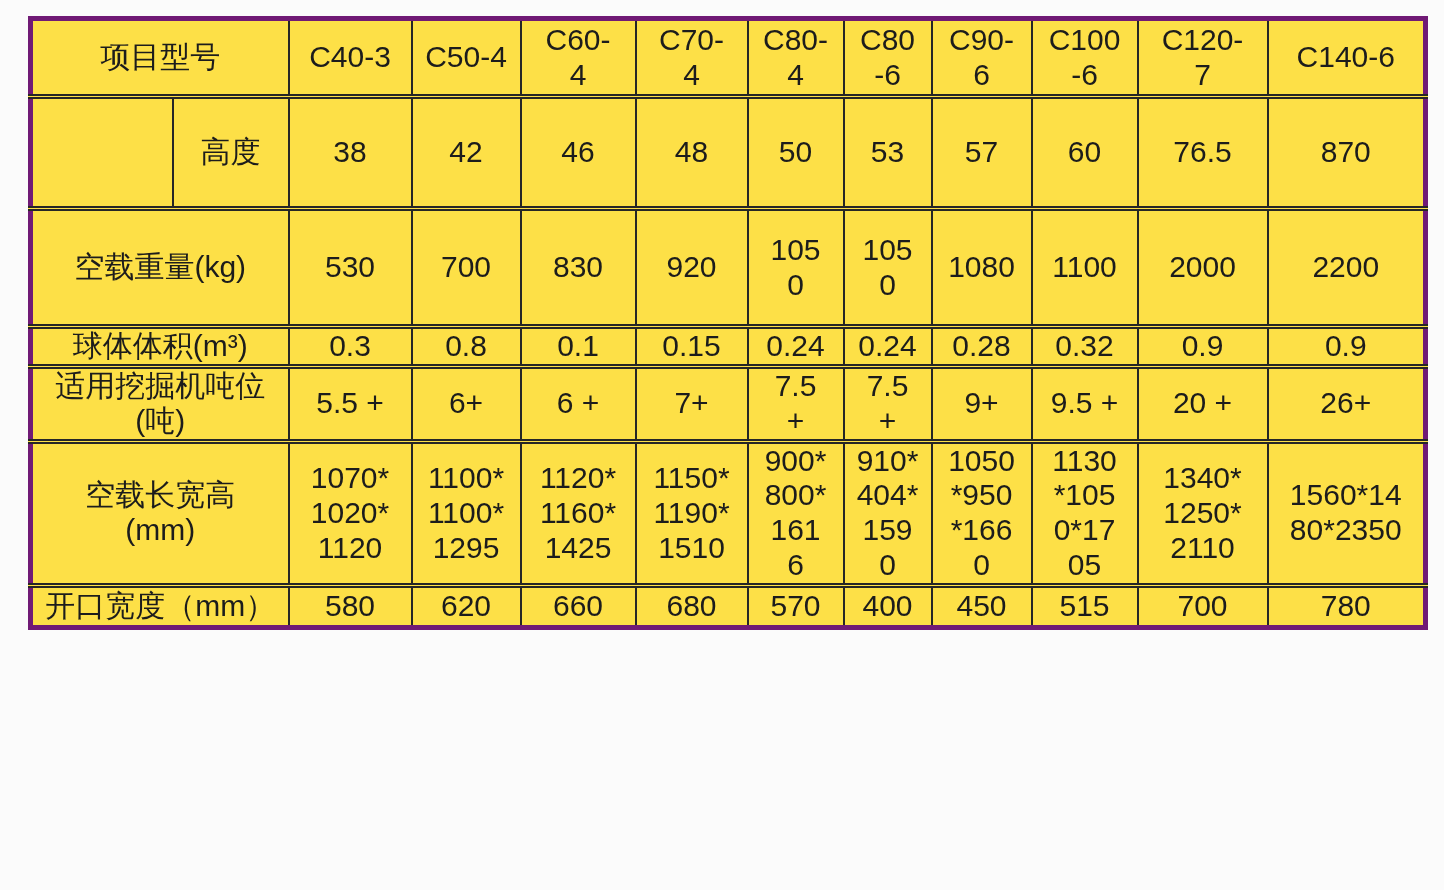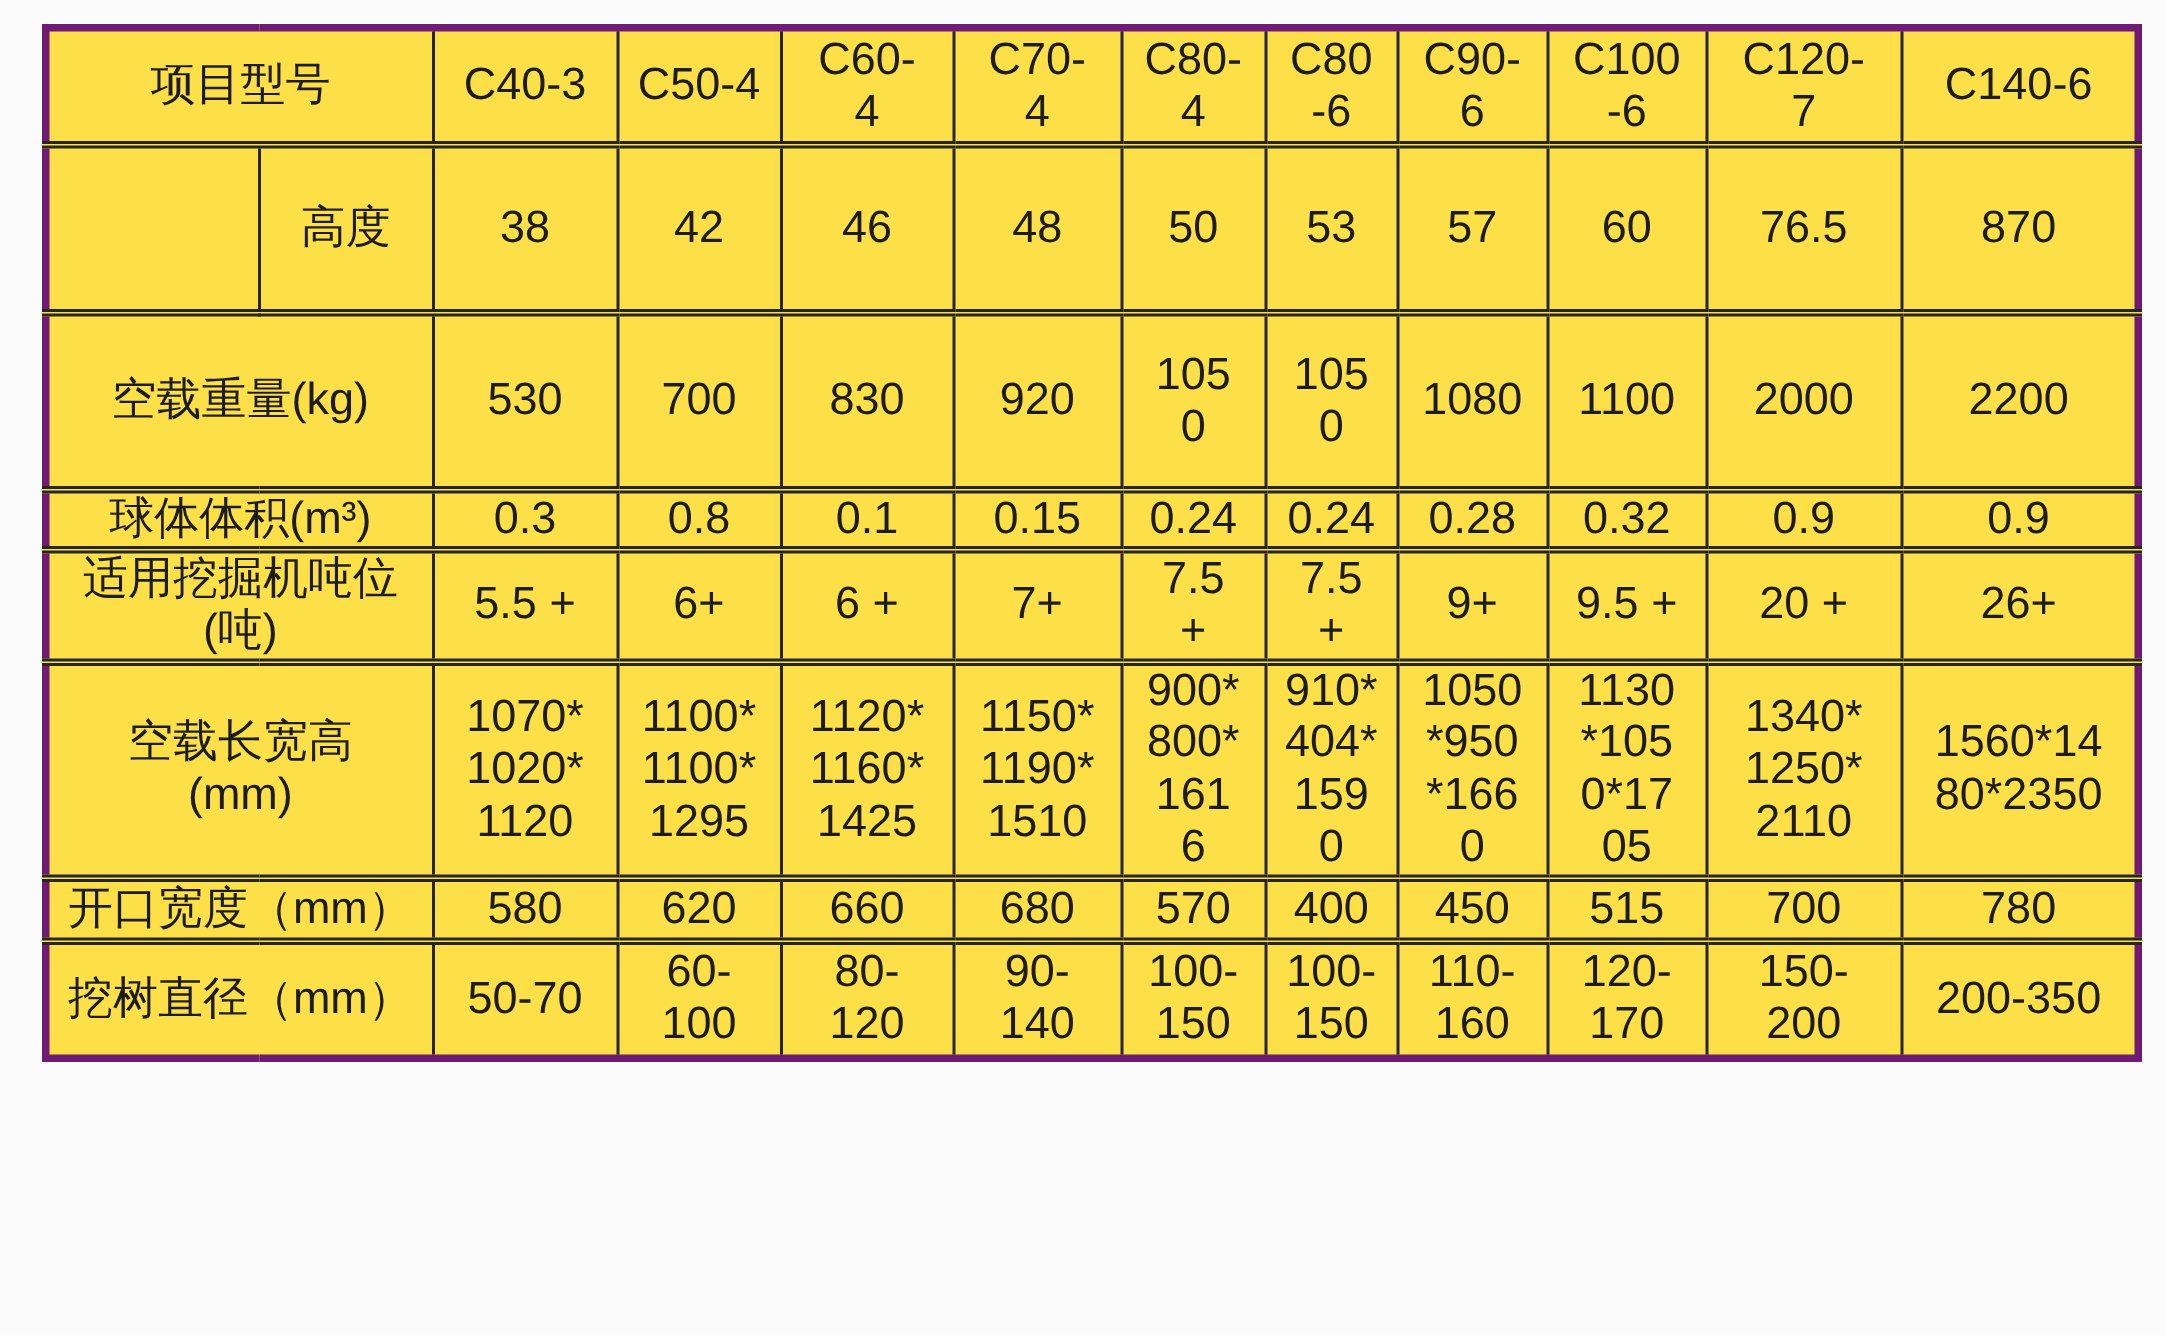--- a/index.html
+++ b/index.html
@@ -184,36 +184,15 @@
           <td class="val">620</td>
           <td class="val">660</td>
           <td class="val">680</td>
           <td class="val">570</td>
           <td class="val">400</td>
           <td class="val">450</td>
           <td class="val">515</td>
           <td class="val">700</td>
           <td class="val">780</td>
         </tr>
-        <tr>
-          <td class="lbl" colspan="2">挖树直径（mm）</td>
-          <td class="val">50-70</td>
-          <td class="val">60-
-100</td>
-          <td class="val">80-
-120</td>
-          <td class="val">90-
-140</td>
-          <td class="val">100-
-150</td>
-          <td class="val">100-
-150</td>
-          <td class="val">110-
-160</td>
-          <td class="val">120-
-170</td>
-          <td class="val">150-
-200</td>
-          <td class="val">200-350</td>
-        </tr>
       </tbody>
   </table>
 </div>
 
 </body></html>

